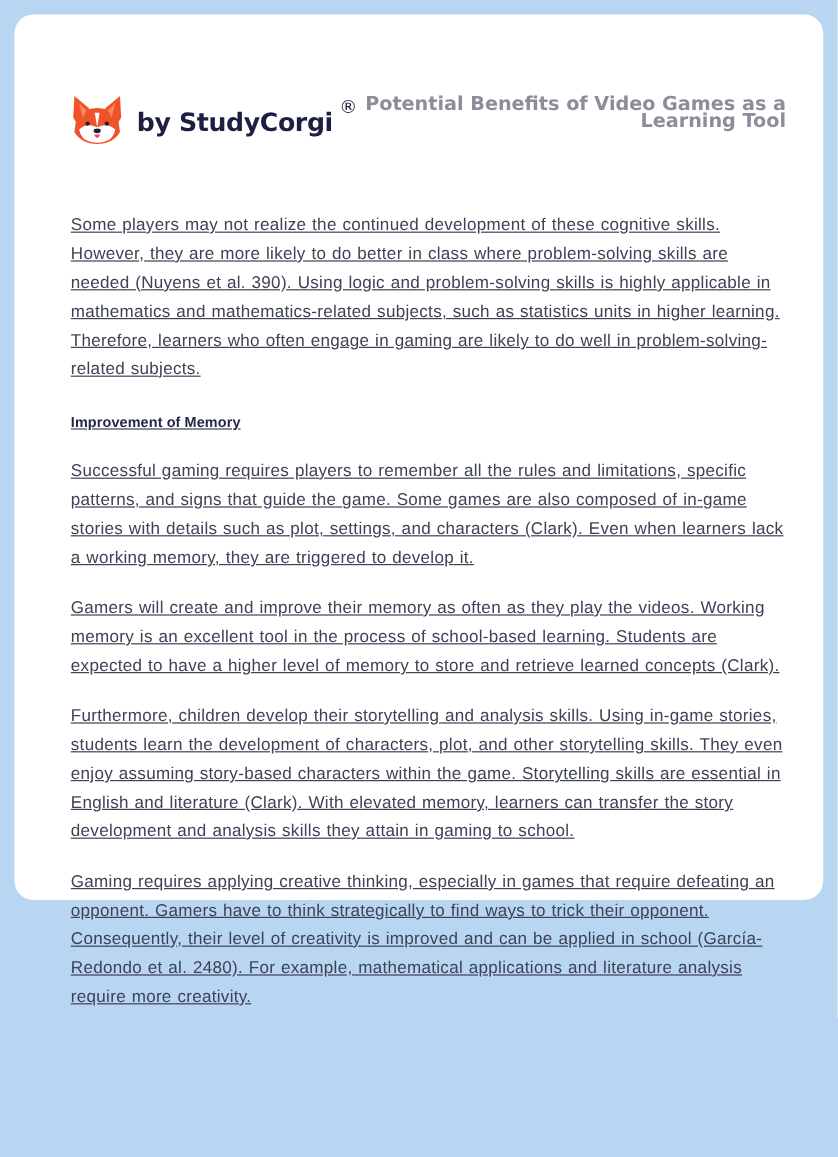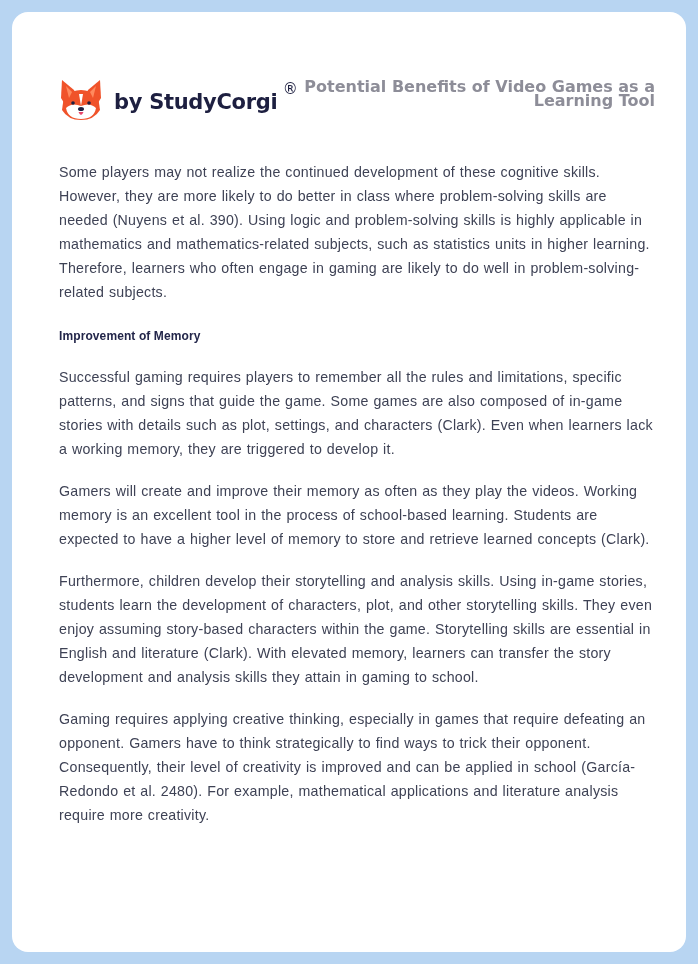--- a/index.html
+++ b/index.html
@@ -12,21 +12,21 @@
     background: #b8d5f2;
     position: relative;
     overflow: hidden;
     font-family: "Liberation Sans", "DejaVu Sans", sans-serif;
   }
   .card {
     position: absolute;
     left: 12px;
     top: 12px;
     width: 674px;
-    height: 940px;
+    height: 738px;
     background: #ffffff;
     border-radius: 16px;
   }
   .header {
     position: absolute;
     left: 0;
     top: 0;
     width: 674px;
     height: 150px;
   }
@@ -77,24 +77,25 @@
   }
   .meta-url {
     font-size: 10.4px;
     line-height: 14px;
     margin-top: 2px;
     color: #8a8a96;
   }
   .content {
     position: absolute;
     left: 47px;
-    top: 148px;
+    top: 164px;
     width: 600px;
     font-family: "Liberation Sans", "DejaVu Sans", sans-serif;
     color: #3e4255;
+    text-decoration: underline;
   }
   .content p {
     margin: 0 0 18px 0;
     font-size: 14.2px;
     line-height: 24px;
     letter-spacing: 0.25px;
     word-spacing: 0.6px;
   }
   .content h2 {
     margin: 4px 0 15px 0;

